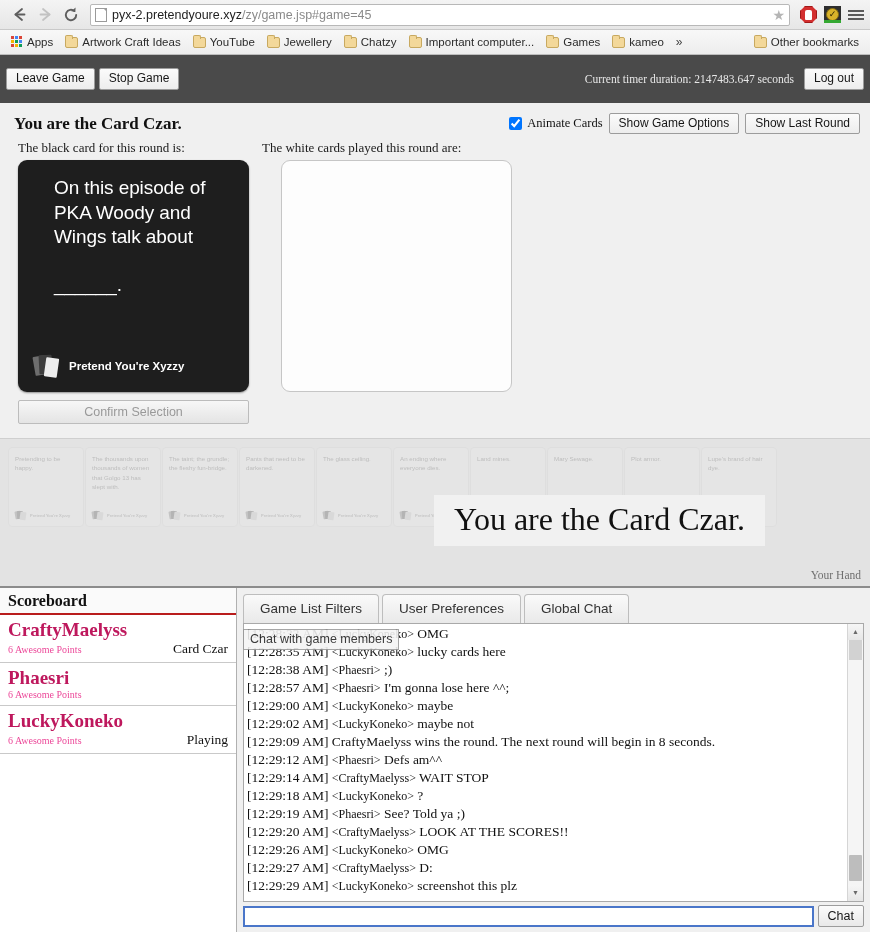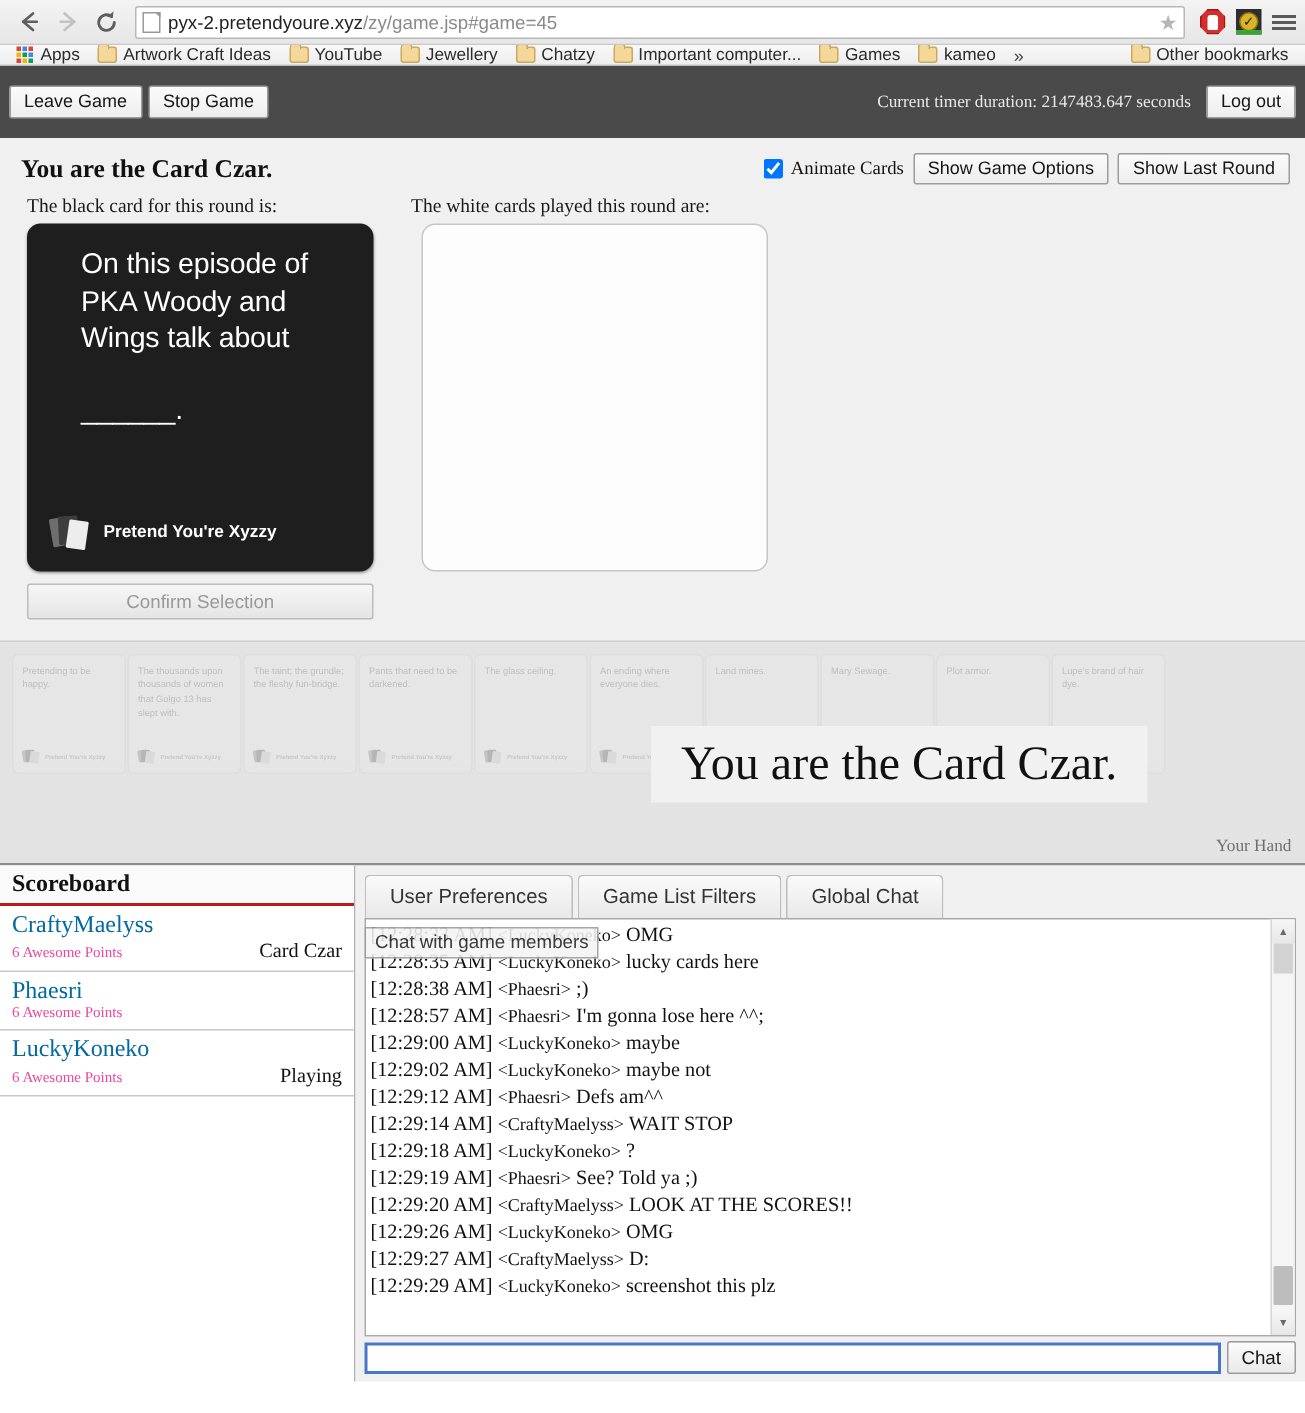--- a/index.html
+++ b/index.html
@@ -91,21 +91,21 @@
     font-family: "Liberation Sans", sans-serif;
   }
   .icon-shield::after {
     content: ""; position: absolute; left: 0; bottom: 0;
     width: 100%; height: 3px; background: #34a832;
   }
   .icon-menu { width: 16px; display: flex; flex-direction: column; gap: 2px; }
   .icon-menu span { display: block; height: 2px; background: #5a5a5a; }
 
   .bookmarks-bar {
-    height: 14px;
+    height: 25px;
     background: linear-gradient(#f8f8f8, #ededed);
     border-bottom: 1px solid #bdbdbd;
     display: flex; align-items: center;
     padding: 0 6px;
     font-family: "Liberation Sans", sans-serif;
     font-size: 11.5px;
     color: #2b2b2b;
     gap: 2px;
     overflow: hidden;
   }
@@ -196,21 +196,21 @@
   }
   input[type=checkbox] { margin: 0; width: 13px; height: 13px; }
 
   .labels-row {
     display: flex;
     padding: 0 0 4px 18px;
     font-family: "Liberation Serif", serif;
     font-size: 13px; color: #1a1a1a;
   }
   .label-black { width: 244px; }
-  .label-white { margin-left: 12px; }
+  .label-white { margin-left: 0; }
 
   .cards-row { display: flex; padding-left: 18px; }
 
   .black-card {
     width: 231px; height: 232px;
     background: #1e1e1e;
     border-radius: 9px;
     color: #fff;
     padding: 16px 16px 10px 16px;
     position: relative;
@@ -336,21 +336,21 @@
     padding: 4px 8px 3px 8px;
     color: #111;
     border-bottom: 2px solid #b91c1c;
     background: #fafafa;
   }
   .sb-row {
     padding: 4px 8px 5px 8px;
     border-bottom: 1px solid #c9c9c9;
     font-family: "Liberation Serif", serif;
   }
-  .sb-name { font-weight: normal; font-size: 16px; color: #0369a1; }
+  .sb-name { font-weight: bold; font-size: 19px; color: #be185d; }
   .sb-line { display: flex; align-items: baseline; }
   .sb-points { font-size: 10px; color: #ec4899; }
   .sb-status { margin-left: auto; font-size: 13.5px; color: #111; }
 
   .chatpanel {
     flex: 1 1 auto;
     display: flex; flex-direction: column;
     background: #f0f0f0;
     min-width: 0;
     position: relative;
@@ -737,33 +737,34 @@
           <div class="sb-line">
             <span class="sb-points">6 Awesome Points</span>
             <span class="sb-status">Playing</span>
           </div>
         </div>
       </div>
   </div>
 
   <div class="chatpanel">
     <div class="tabs">
+      <div class="tab">Game List Filters</div>
       <div class="tab">User Preferences</div>
-      <div class="tab">Game List Filters</div>
       <div class="tab">Global Chat</div>
     </div>
 
     <div class="chatlog-wrap">
       <div class="chatlog" id="chat-log">
           <div class="chatline"><span>[12:28:33 AM]</span> <span class="nick">&lt;LuckyKoneko&gt;</span> <span>OMG</span></div>
           <div class="chatline"><span>[12:28:35 AM]</span> <span class="nick">&lt;LuckyKoneko&gt;</span> <span>lucky cards here</span></div>
           <div class="chatline"><span>[12:28:38 AM]</span> <span class="nick">&lt;Phaesri&gt;</span> <span>;)</span></div>
           <div class="chatline"><span>[12:28:57 AM]</span> <span class="nick">&lt;Phaesri&gt;</span> <span>I'm gonna lose here ^^;</span></div>
           <div class="chatline"><span>[12:29:00 AM]</span> <span class="nick">&lt;LuckyKoneko&gt;</span> <span>maybe</span></div>
           <div class="chatline"><span>[12:29:02 AM]</span> <span class="nick">&lt;LuckyKoneko&gt;</span> <span>maybe not</span></div>
+          <div class="chatline"><span>[12:29:09 AM]</span> <span class="nick"></span> <span>CraftyMaelyss wins the round. The next round will begin in 8 seconds.</span></div>
           <div class="chatline"><span>[12:29:12 AM]</span> <span class="nick">&lt;Phaesri&gt;</span> <span>Defs am^^</span></div>
           <div class="chatline"><span>[12:29:14 AM]</span> <span class="nick">&lt;CraftyMaelyss&gt;</span> <span>WAIT STOP</span></div>
           <div class="chatline"><span>[12:29:18 AM]</span> <span class="nick">&lt;LuckyKoneko&gt;</span> <span>?</span></div>
           <div class="chatline"><span>[12:29:19 AM]</span> <span class="nick">&lt;Phaesri&gt;</span> <span>See? Told ya ;)</span></div>
           <div class="chatline"><span>[12:29:20 AM]</span> <span class="nick">&lt;CraftyMaelyss&gt;</span> <span>LOOK AT THE SCORES!!</span></div>
           <div class="chatline"><span>[12:29:26 AM]</span> <span class="nick">&lt;LuckyKoneko&gt;</span> <span>OMG</span></div>
           <div class="chatline"><span>[12:29:27 AM]</span> <span class="nick">&lt;CraftyMaelyss&gt;</span> <span>D:</span></div>
           <div class="chatline"><span>[12:29:29 AM]</span> <span class="nick">&lt;LuckyKoneko&gt;</span> <span>screenshot this plz</span></div>
         </div>
       <div class="scrollbar">

